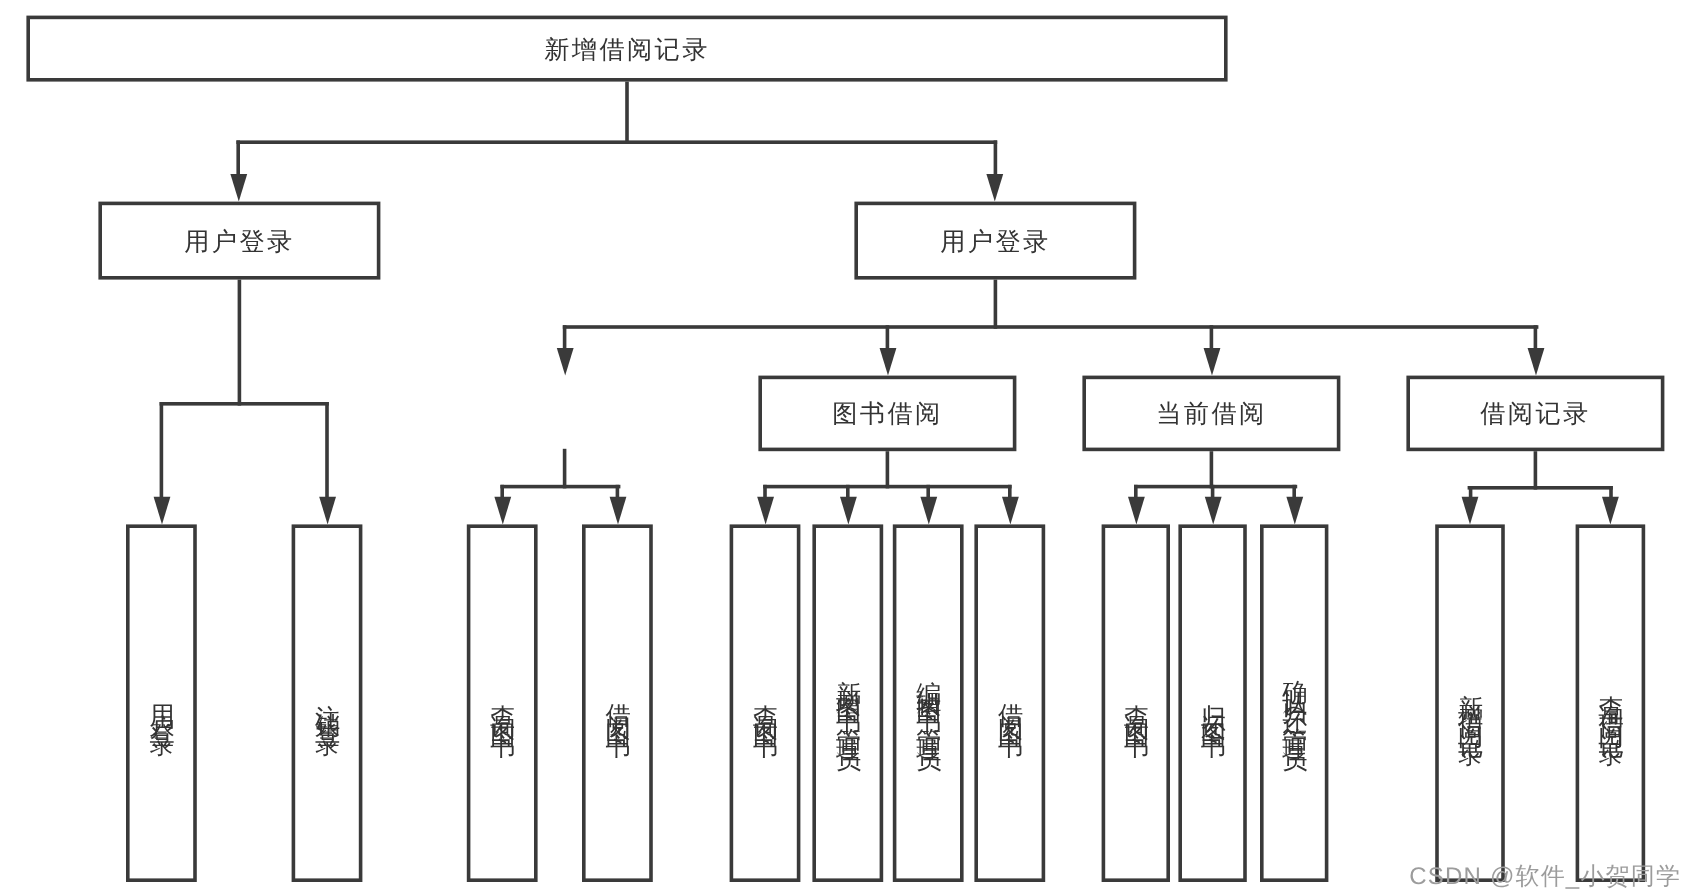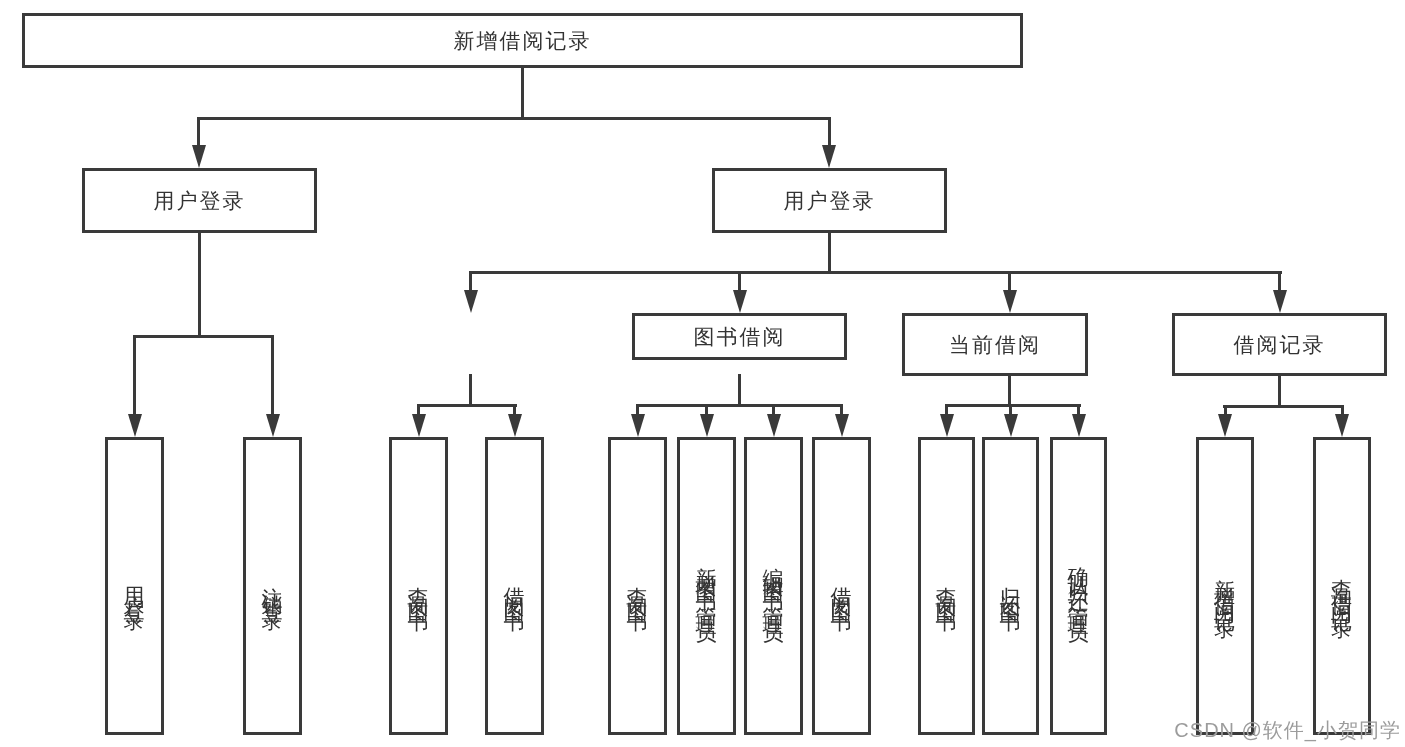--- a/index.html
+++ b/index.html
@@ -97,24 +97,24 @@
     <span>新增借阅记录</span>
   </div>
 
   <div class="node" style="left:82px;top:168px;width:235px;height:65px">
     <span>用户登录</span>
   </div>
   <div class="node" style="left:712px;top:168px;width:235px;height:65px">
     <span>用户登录</span>
   </div>
 
-  <div class="node" style="left:632px;top:313px;width:215px;height:47px">
+  <div class="node" style="left:632px;top:313px;width:215px;height:63px">
     <span>图书借阅</span>
   </div>
-  <div class="node" style="left:902px;top:313px;width:186px;height:63px">
+  <div class="node" style="left:902px;top:313px;width:215px;height:63px">
     <span>当前借阅</span>
   </div>
   <div class="node" style="left:1172px;top:313px;width:215px;height:63px">
     <span>借阅记录</span>
   </div>
 
   <div class="node vnode" style="left:105px;top:437px;width:59px;height:298px">
     <span>用户登录</span>
   </div>
   <div class="node vnode" style="left:243px;top:437px;width:59px;height:298px">

